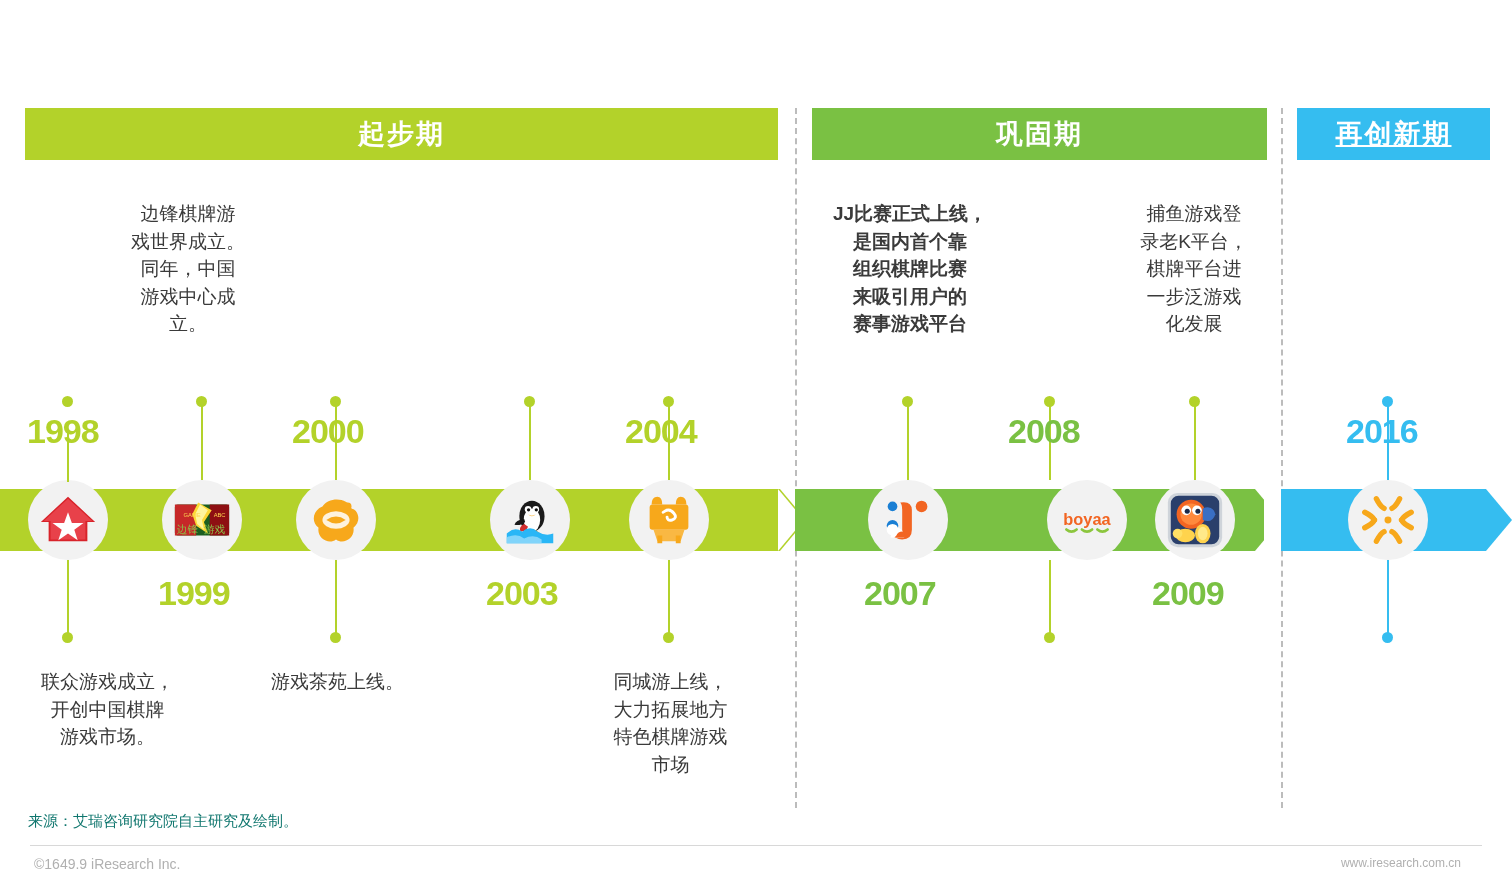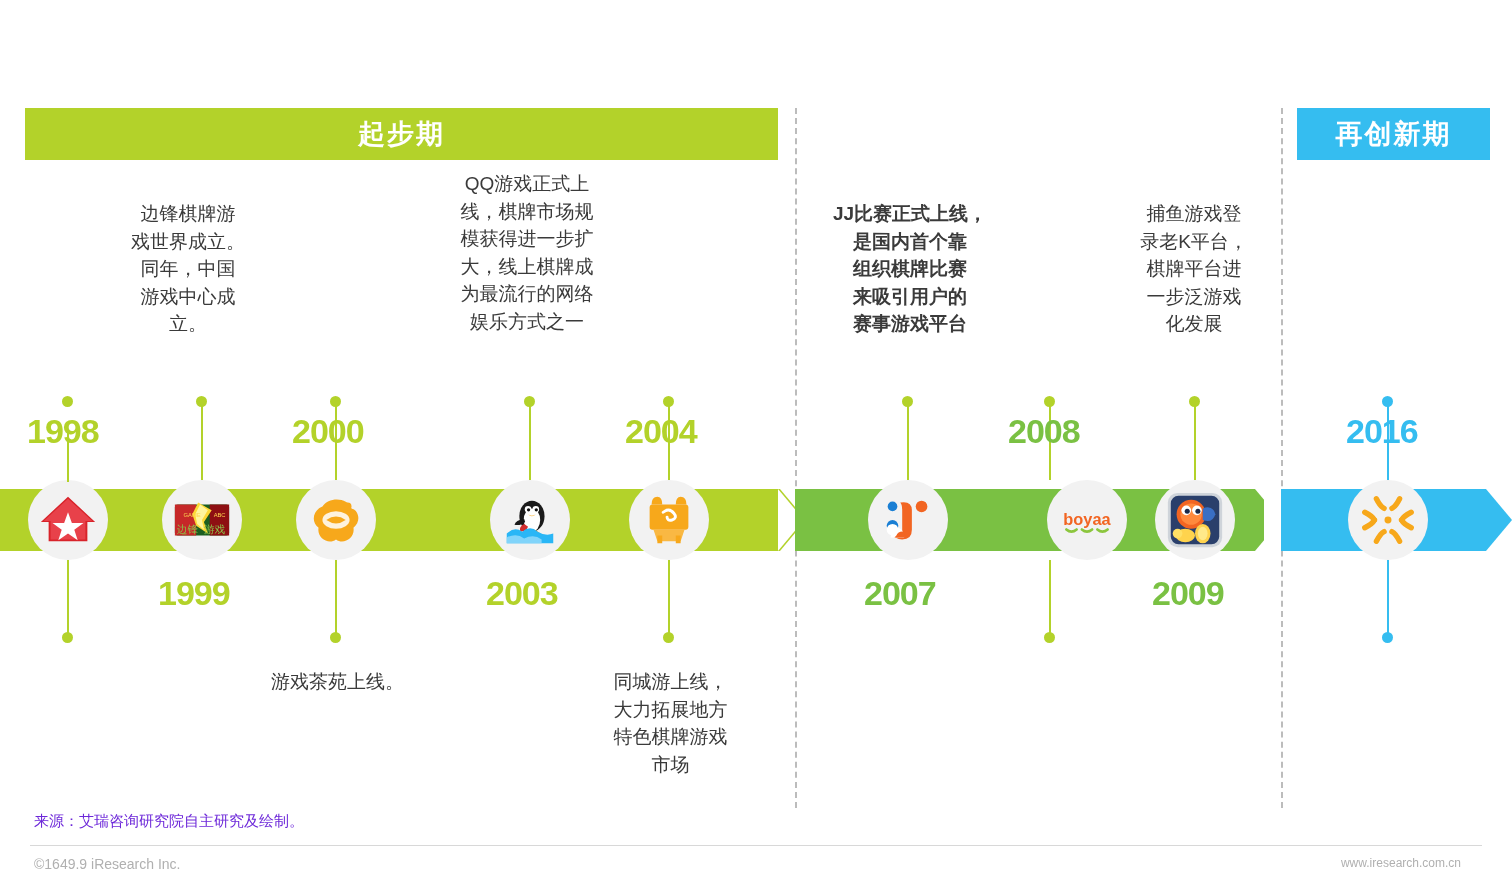--- a/index.html
+++ b/index.html
@@ -23,21 +23,21 @@
   }
 
   
   .phase-bar{
     position:absolute;height:52px;
     display:flex;align-items:center;justify-content:center;
     color:#ffffff;font-size:27px;font-weight:bold;letter-spacing:2px;
   }
   .phase-bar.p1{left:25px;top:108px;width:753px;background:#b3d22a;}
   .phase-bar.p2{left:812px;top:108px;width:455px;background:#7ac143;}
-  .phase-bar.p3{left:1297px;top:108px;width:193px;background:#35bdf0;}
+  .phase-bar.p3{left:1297px;top:108px;width:193px;background:#35bdf0;text-decoration:underline;}
 
   
   .divider{
     position:absolute;top:108px;width:0;height:700px;
     border-left:2px dashed #bcbcbc;
   }
   .divider.d1{left:795px;}
   .divider.d2{left:1281px;}
 
   
@@ -104,22 +104,22 @@
     color:#3a3a3a;text-align:center;
     white-space:pre-wrap;
   }
 
   
   .source-line{
     position:absolute;left:30px;top:845px;width:1452px;
     border-top:1px solid #d8d8d8;
   }
   .source{
-    position:absolute;left:34px;top:812px;
-    font-size:15px;color:#6d28d9;text-align:center;
+    position:absolute;left:28px;top:812px;
+    font-size:15px;color:#0f766e;text-align:center;
   }
   .copyright{
     position:absolute;left:34px;top:856px;
     font-size:14px;color:#b0b0b0;
   }
   .weburl{
     position:absolute;right:51px;top:856px;
     font-size:12px;color:#b0b0b0;
   }
 
@@ -127,20 +127,23 @@
   .ico{width:62px;height:62px;display:block;}
 </style>
 </head>
 <body>
 
 <div id="stage">
 
 
   <div class="phase-bar p1">
     <span>起步期</span>
+  </div>
+  <div class="phase-bar p2">
+    <span>巩固期</span>
   </div>
   <div class="phase-bar p3">
     <span>再创新期</span>
   </div>
 
   <div class="divider d1"></div>
   <div class="divider d2"></div>
 
   <div class="band">
     <div class="seg seg1">
@@ -188,20 +191,23 @@
       <text x="44" y="29" font-size="6" fill="#ffd54f" font-family="sans-serif">ABC</text>
       <text x="6" y="45" font-size="11" fill="#8bc34a" font-family="sans-serif">边锋</text>
       <text x="34" y="45" font-size="11" fill="#8bc34a" font-family="sans-serif">游戏</text>
     </svg>
   </div>
   <div class="stem" style="left:201px;top:400px;height:80px;"></div>
   <div class="dot" style="left:196px;top:396px;"></div>
   <div class="year lime" style="left:158px;top:574px;">1999</div>
   <div class="stem" style="left:67px;top:560px;height:80px;"></div>
   <div class="dot" style="left:62px;top:632px;"></div>
+  <div class="desc" style="left:0px;top:668px;width:215px;">联众游戏成立，
+开创中国棋牌
+游戏市场。</div>
 
   <div class="node" style="left:296px;top:480px;">
     <svg class="ico" viewBox="0 0 64 64">
       <path d="M18 18 C24 8, 44 8, 48 20 C56 22, 58 34, 50 40 C52 50, 40 58, 32 52 C24 58, 12 50, 14 40 C6 34, 8 22, 18 18 Z" fill="#f7a81b"></path>
       <ellipse cx="32" cy="32" rx="14" ry="9" fill="#ffffff" opacity="0.85"></ellipse>
       <path d="M22 32 q10 -7 20 0 q-10 7 -20 0" fill="#f7a81b"></path>
       <circle cx="44" cy="18" r="4" fill="#f7a81b"></circle>
     </svg>
   </div>
   <div class="stem" style="left:335px;top:400px;height:80px;"></div>
@@ -222,26 +228,20 @@
       <path d="M30 26 q4 4 8 0 q-4 3 -8 0" fill="#f7a81b"></path>
       <path d="M26 31 q-9 1 -10 6 q7 1 11 -3 Z" fill="#1a1a1a"></path>
       <path d="M26 36 q-6 3 -4 8 q6 0 8 -5 Z" fill="#d32f2f"></path>
       <path d="M36 42 q6 2 8 6 l-12 0 Z" fill="#f7a81b"></path>
       <path d="M8 46 q8 -8 16 -2 q8 -7 16 0 q8 5 16 2 l0 10 l-48 0 Z" fill="#29b6f6"></path>
       <path d="M8 50 q10 -5 18 1 q10 -5 18 1 l0 4 l-36 0 Z" fill="#81d4fa"></path>
     </svg>
   </div>
   <div class="stem" style="left:529px;top:400px;height:80px;"></div>
   <div class="dot" style="left:524px;top:396px;"></div>
-  <div class="desc" style="left:412px;top:170px;width:230px;">QQ游戏正式上
-线，棋牌市场规
-模获得进一步扩
-大，线上棋牌成
-为最流行的网络
-娱乐方式之一</div>
   <div class="year lime" style="left:486px;top:574px;">2003</div>
 
   <div class="node" style="left:629px;top:480px;">
     <svg class="ico" viewBox="0 0 64 64">
       <path d="M14 16 q0 -8 6 -8 q5 0 5 8 Z" fill="#f7a81b"></path>
       <path d="M50 16 q0 -8 -6 -8 q-5 0 -5 8 Z" fill="#f7a81b"></path>
       <rect x="12" y="16" width="40" height="26" rx="3" fill="#f7a81b"></rect>
       <path d="M16 42 l32 0 l-4 12 l-24 0 Z" fill="#f9b843"></path>
       <path d="M26 24 q6 -5 11 1 q4 5 -2 7 q-5 1 -5 -3" fill="none" stroke="#ffffff" stroke-width="3" stroke-linecap="round"></path>
       <rect x="20" y="48" width="5" height="8" fill="#f7a81b"></rect>

